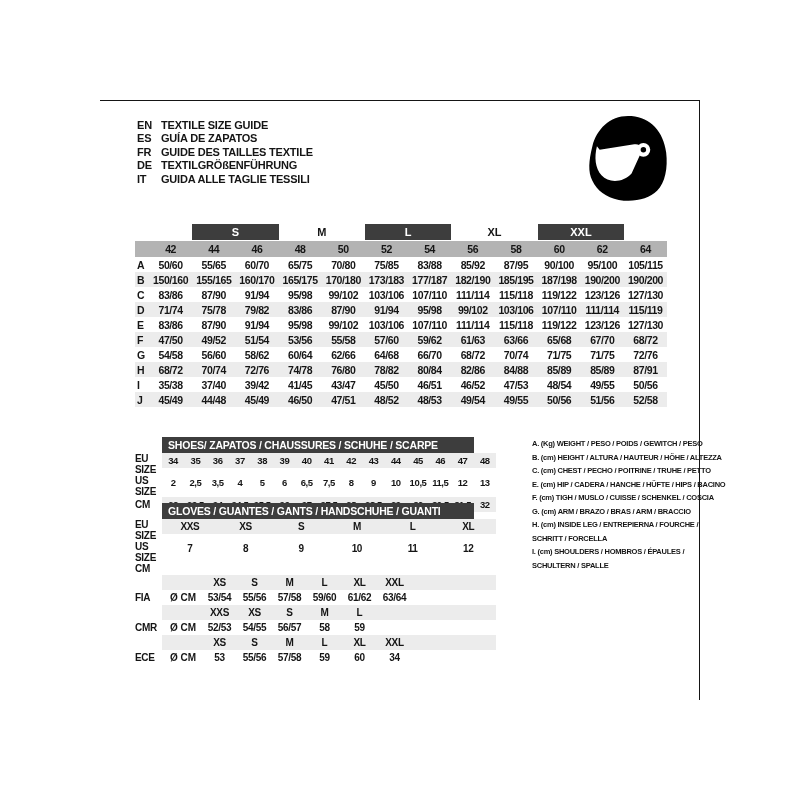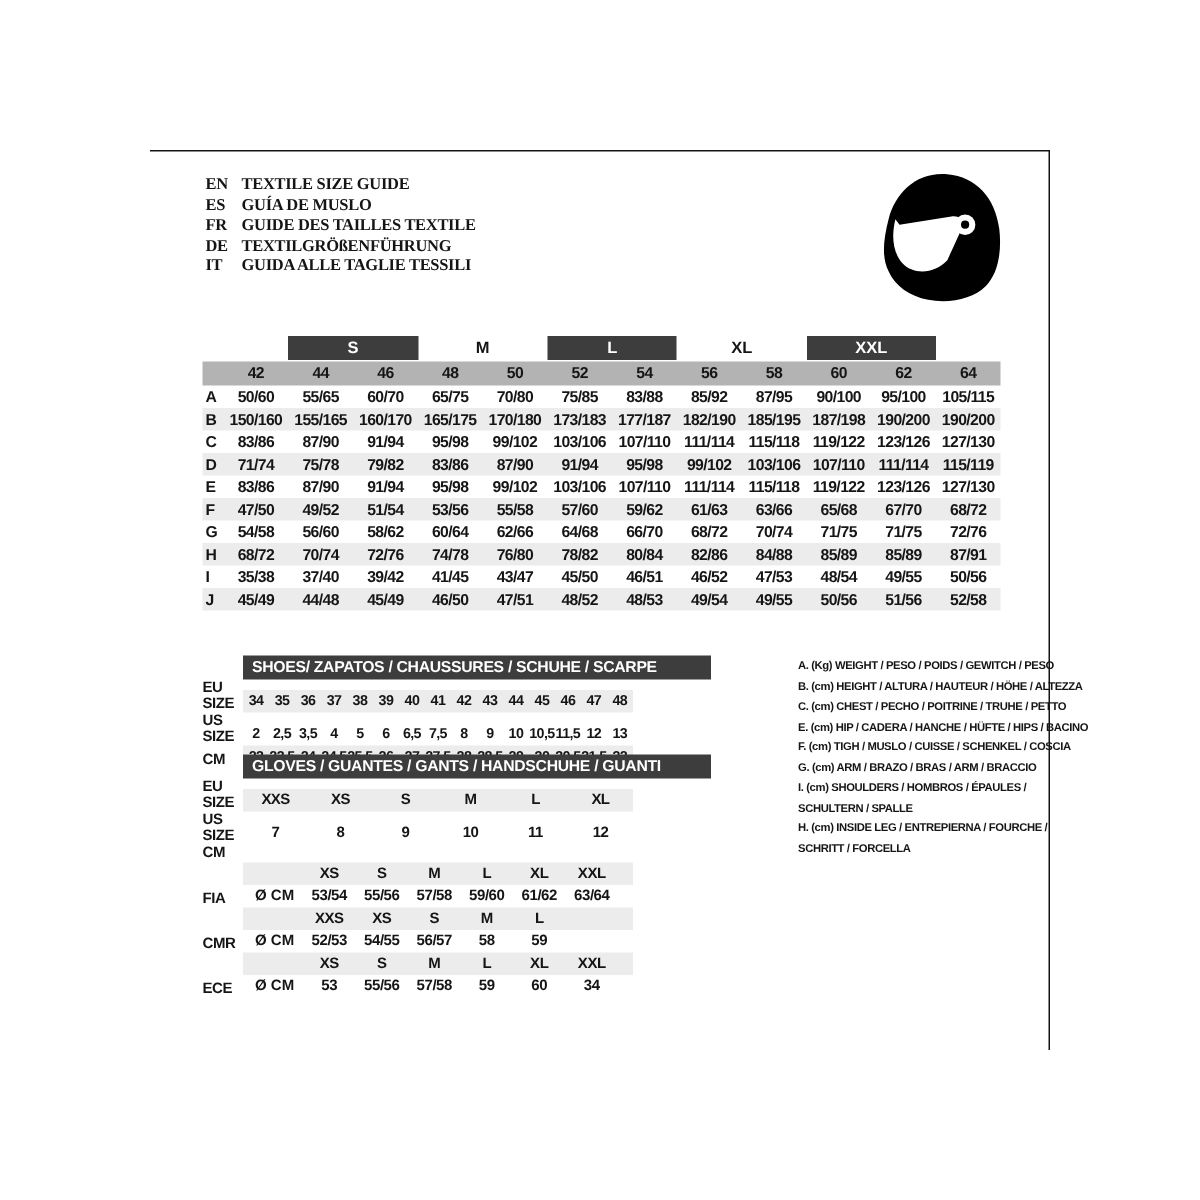--- a/index.html
+++ b/index.html
@@ -6,44 +6,44 @@
   html,body { width:800px; height:800px; background:#fff;
     font-family:"Liberation Sans", sans-serif; color:#151515; }
   .page { position:relative; width:800px; height:800px; background:#fff; overflow:hidden; }
 
   .frame { position:absolute; left:100px; top:100px; width:600px; height:600px;
     border-top:1.5px solid #151515; border-right:1.5px solid #151515; }
 
   
   .languages { position:absolute; left:137px; top:117px; font-size:11px; font-weight:bold;
     letter-spacing:-0.2px; }
-  .lang-row { display:flex; height:13.5px; align-items:flex-start;font-family:Liberation Serif, serif; }
+  .lang-row { display:flex; height:13.5px; align-items:flex-end; }
   .lang-code { width:24px; }
 
   
   .helmet { position:absolute; left:586px; top:113px; width:82px; height:90px; }
 
   
   .main-table { position:absolute; left:135px; top:224px; width:532px; font-weight:bold; }
   .mt-group-row { display:flex; height:17px; }
   .mt-group { height:16px; line-height:16px; text-align:center; font-size:11px; }
   .mt-group.dark { background:#3d3d3d; color:#fff; }
   .mt-row { display:flex; height:15px; align-items:center; font-size:10.5px; letter-spacing:-0.4px; }
   .mt-row.band { background:#b3b3b3; height:16px; }
   .mt-row.alt { background:#ececec; }
   .mt-label { width:14px; text-align:left; padding-left:2px; }
   .mt-cell { width:43.2px; text-align:center; }
 
   
   .sub-block { position:absolute; left:135px; width:362px; font-weight:bold; }
-  .sub-row { display:flex;align-items:flex-end; }
+  .sub-row { display:flex; }
   .sub-left { width:27px; font-size:10px; letter-spacing:-0.3px; display:flex; align-items:center; }
   .sub-bar { width:312px; height:16px; background:#3d3d3d; color:#fff; font-size:10.5px;
     line-height:16px; padding-left:6px; letter-spacing:-0.2px; }
-  .sub-vals { width:260px; height:15px; display:flex; align-items:center; text-align:center; }
+  .sub-vals { width:334px; height:15px; display:flex; align-items:center; text-align:center; }
   .sub-vals.gray { background:#ececec; }
   .sub-cell { flex:1; font-size:9.5px; letter-spacing:-0.4px; }
   .gloves .sub-cell { font-size:10px; }
 
   
   .hm-dia { width:40px; text-align:left; padding-left:8px; font-size:10px; }
   .hm-cell { width:35px; text-align:center; font-size:10px; letter-spacing:-0.3px; }
   .hm-fill { flex:1; }
 
   
@@ -57,21 +57,21 @@
 
   <div class="frame"></div>
 
   <div class="languages">
       <div class="lang-row">
         <div class="lang-code">EN</div>
         <div class="lang-label">TEXTILE SIZE GUIDE</div>
       </div>
       <div class="lang-row">
         <div class="lang-code">ES</div>
-        <div class="lang-label">GUÍA DE MUSLO</div>
+        <div class="lang-label">GUÍA DE ZAPATOS</div>
       </div>
       <div class="lang-row">
         <div class="lang-code">FR</div>
         <div class="lang-label">GUIDE DES TAILLES TEXTILE</div>
       </div>
       <div class="lang-row">
         <div class="lang-code">DE</div>
         <div class="lang-label">TEXTILGRÖßENFÜHRUNG</div>
       </div>
       <div class="lang-row">
@@ -452,17 +452,17 @@
       </div>
   </div>
 
   <div class="legend">
       <div class="legend-item">A. (Kg) WEIGHT / PESO / POIDS / GEWITCH / PESO</div>
       <div class="legend-item">B. (cm) HEIGHT / ALTURA / HAUTEUR / HÖHE / ALTEZZA</div>
       <div class="legend-item">C. (cm) CHEST / PECHO / POITRINE / TRUHE / PETTO</div>
       <div class="legend-item">E. (cm) HIP / CADERA / HANCHE / HÜFTE / HIPS /  BACINO</div>
       <div class="legend-item">F. (cm) TIGH / MUSLO / CUISSE / SCHENKEL / COSCIA</div>
       <div class="legend-item">G. (cm) ARM  / BRAZO / BRAS / ARM / BRACCIO</div>
+      <div class="legend-item">H. (cm) INSIDE LEG / ENTREPIERNA / FOURCHE / SCHRITT / FORCELLA</div>
       <div class="legend-item">I.  (cm) SHOULDERS / HOMBROS / ÉPAULES / SCHULTERN / SPALLE</div>
-      <div class="legend-item">H. (cm) INSIDE LEG / ENTREPIERNA / FOURCHE / SCHRITT / FORCELLA</div>
     </div>
 
 </div>
 
 </body></html>

